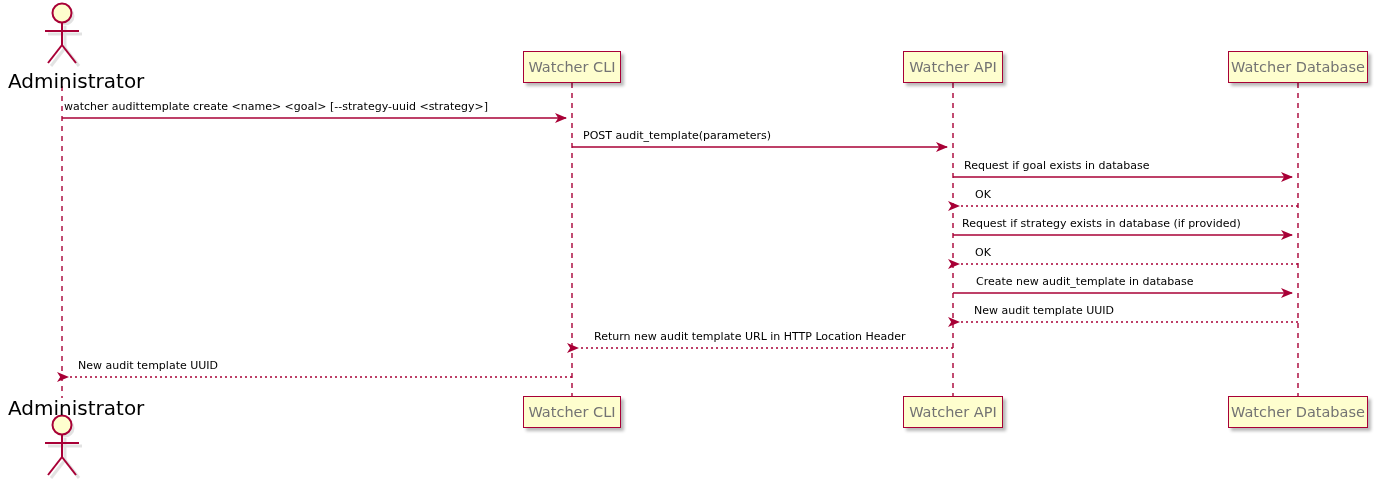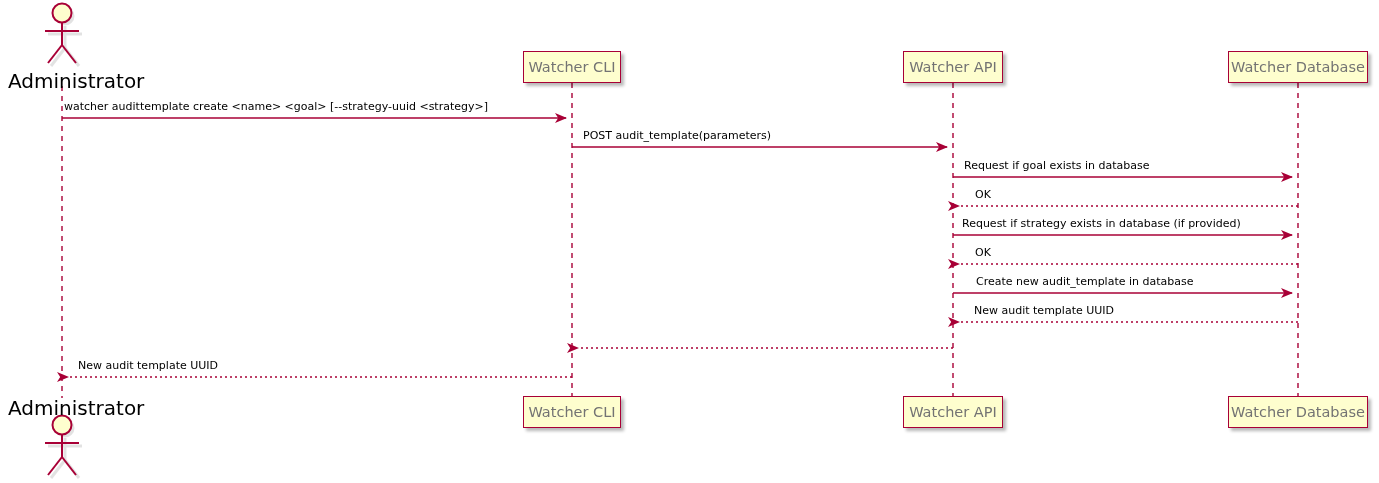--- a/index.html
+++ b/index.html
@@ -181,16 +181,17 @@
   <div class="msg-label" style="left:975px; top:188px;">OK</div>
 
   <div class="msg-label" style="left:962px; top:217px;">Request if strategy exists in database (if provided)</div>
 
   <div class="msg-label" style="left:975px; top:246px;">OK</div>
 
   <div class="msg-label" style="left:964px; top:275px;margin-left:12px;">Create new audit_template in database</div>
 
   <div class="msg-label" style="left:974px; top:304px;">New audit template UUID</div>
 
+  <div class="msg-label" style="left:594px; top:330px;">Return new audit template URL in HTTP Location Header</div>
 
   <div class="msg-label" style="left:78px; top:359px;">New audit template UUID</div>
 
 </div>
 
 </body></html>

